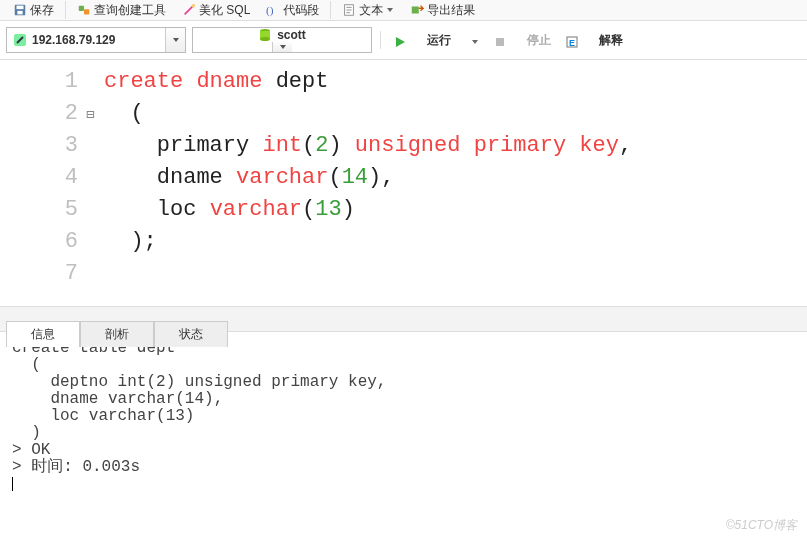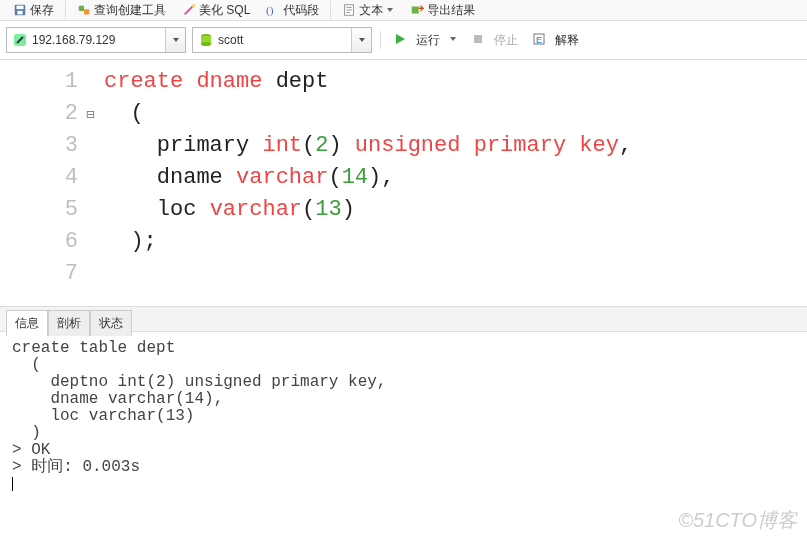--- a/index.html
+++ b/index.html
@@ -33,20 +33,21 @@
     border-radius: 2px;
   }
   .tb-sep { width:1px; height:18px; background:#ddd; margin:0 2px; }
   .icon { display:inline-flex; width:14px; height:14px; }
   .row2 {
     display:flex;
     align-items:center;
     gap:6px;
     padding:6px;
     border-bottom:1px solid #ddd;
+    font-weight:bold;
   }
   .combo {
     display:flex;
     align-items:center;
     border:1px solid #bbb;
     height:26px;
     background:#fff;
   }
   .combo .main {
     display:flex;
@@ -54,23 +55,23 @@
     gap:5px;
     padding:0 6px;
     flex:1;
   }
   .combo .dd {
     width:20px; height:100%; border-left:1px solid #ccc;
     display:flex; align-items:center; justify-content:center;
     background:linear-gradient(#fdfdfd,#eee);
   }
   .combo1 { width:180px; }
-  .combo2 { width:180px; }
+  .combo2 { width:180px;flex-direction:column; }
   .run-bar { display:flex; align-items:center; gap:6px; }
-  .run-btn { display:flex; align-items:flex-start; gap:9px; padding:2px 4px; }
+  .run-btn { display:flex; align-items:flex-end; gap:20px; padding:2px 4px; }
   .editor {
     display:flex;
     height:246px;
     background:#fff;
   }
   .gutter {
     width:86px;
     text-align:right;
     padding:6px 8px 6px 0;
     font-family: Consolas, "Courier New", monospace;
@@ -104,45 +105,45 @@
     display:flex;
     border-top:1px solid #ddd;
     border-bottom:1px solid #ddd;
     background:#f3f3f3;
     height:26px;
     align-items:flex-end;
     padding-left:6px;
     gap:0;
   }
   .ptab {
-    padding:4px 8px;
+    padding:4px 24px;
     border:1px solid #ccc;
     border-bottom:none;
     background:#eee;
     font-size:12px;
     cursor:pointer;
     position:relative;
-    top:5px;
+    top:16px;
   }
   .ptab.active { background:#fff; }
   .output {
     padding:8px 12px;
     font-family: Consolas, "Courier New", monospace;
     font-size:16px;
     line-height:17px;
     color:#444;
     white-space:pre;
   }
   .cursor-line { display:inline-block; width:1px; height:14px; background:#000; vertical-align:middle; }
   .watermark {
     position:absolute;
     right:10px;
     bottom:8px;
     color:#ccc;
-    font-size:20px;
+    font-size:12px;
     font-style:italic;
     pointer-events:none;
   }
 </style>
 </head>
 <body>
 
 <div class="toolbar">
   <div class="tb-item">
     <span class="icon">

